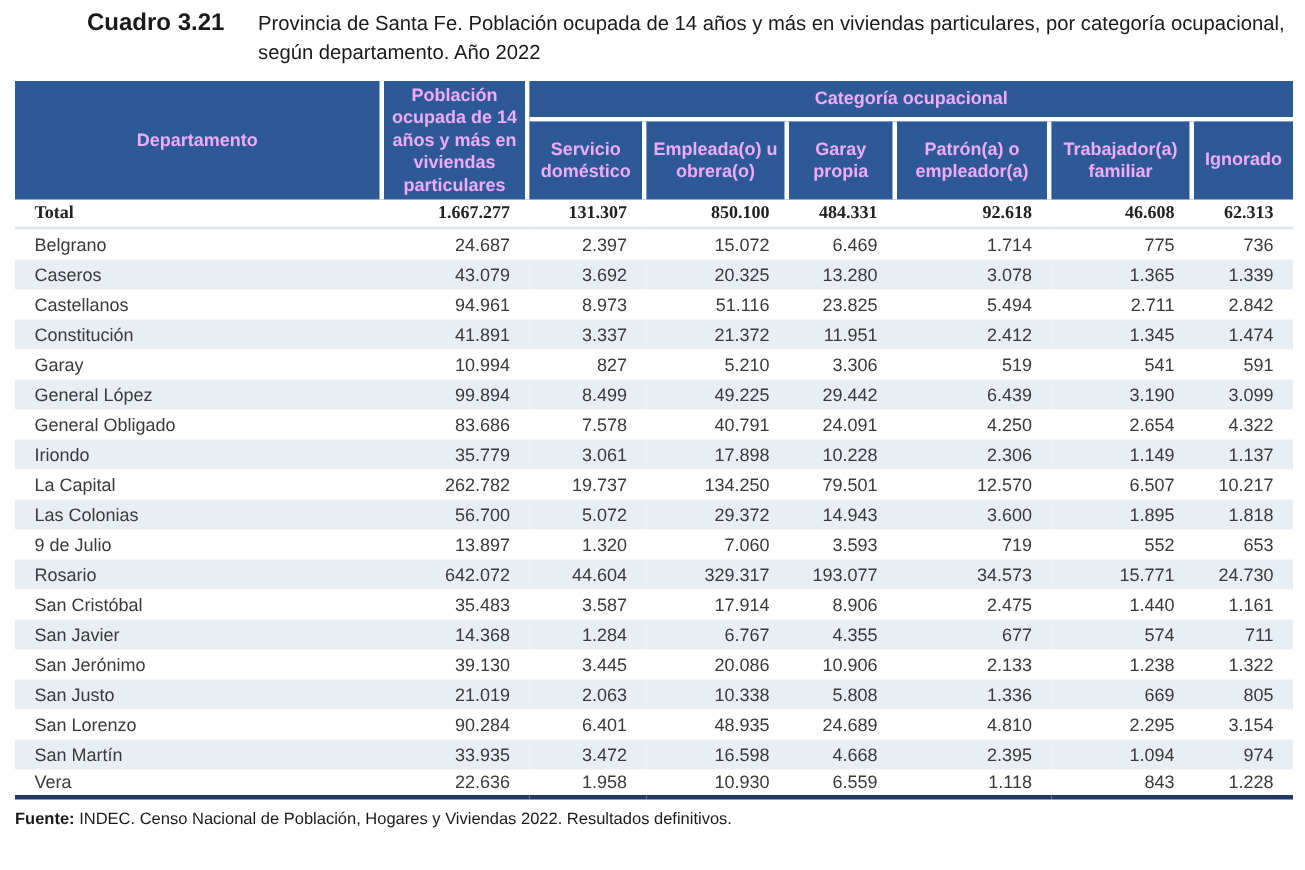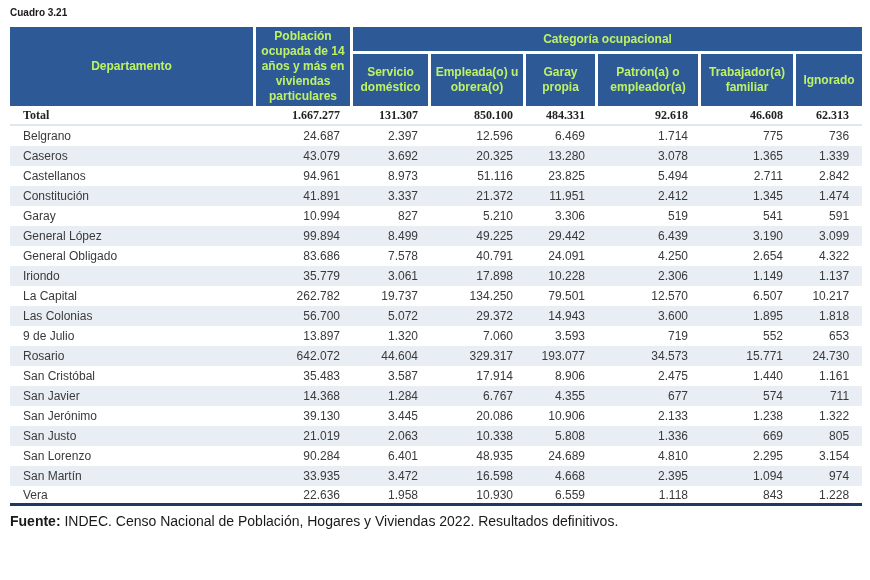--- a/index.html
+++ b/index.html
@@ -8,51 +8,52 @@
     --bottom-border:#1f3864;
     --text:#333;
   }
   *{box-sizing:border-box;}
   html,body{margin:0;padding:0;}
   body{
     width:870px;height:580px;overflow:hidden;background:#fff;
     font-family:"Liberation Sans", sans-serif;color:var(--text);
   }
   .title-row{display:flex;align-items:flex-start;padding:7px 10px 0 10px;}
-  .title-code{font-weight:bold;font-size:10px;width:114px;flex-shrink:0;color:#1a1a1a;}
+  .title-code{font-weight:bold;font-size:16px;width:114px;flex-shrink:0;color:#1a1a1a;margin-left:48px;}
   .title-text{font-size:13.5px;line-height:1.4;max-width:736px;color:#1a1a1a;}
 
   table{
     border-collapse:separate;border-spacing:0;table-layout:fixed;
     width:852px;margin:9px 8px 0 10px;font-size:12px;
   }
   thead th{
-    background:var(--header-bg);color:#bef264;font-weight:bold;font-size:12px;
+    background:var(--header-bg);color:#f0abfc;font-weight:bold;font-size:12px;
     text-align:center;vertical-align:middle;padding:2px 3px;line-height:1.25;
   }
   th.gap-r{border-right:3px solid #fff;}
   th.gap-b{border-bottom:3px solid #fff;}
   th.group-head{height:26px;}
   th.sub-head{height:49px;}
 
   tbody td{height:20px;padding-top:0;padding-bottom:0;font-size:12px;color:#3a3a3a;}
   td.dept{text-align:left;padding-left:13px;}
   td.num{text-align:right;padding-right:13px;}
   tbody tr:first-child td{font-weight:bold;color:#222;border-bottom:2px solid #dfe7f2;font-family:Liberation Serif, serif;}
   tbody tr:nth-child(2n+3){background:var(--stripe-bg);}
   tbody tr:last-child td{border-bottom:3px solid var(--bottom-border);}
 
-  .source{margin:7px 0 0 10px;font-size:14px;color:#1a1a1a;}
+  .source{margin:7px 0 0 10px;font-size:11px;color:#1a1a1a;}
   .source .src-label{font-weight:bold;}
 </style>
 </head>
 <body>
 
 <div class="title-row">
   <div class="title-code">Cuadro 3.21</div>
+  <div class="title-text">Provincia de Santa Fe. Población ocupada de 14 años y más en viviendas particulares, por categoría ocupacional, según departamento. Año 2022</div>
 </div>
 
 <table>
   <colgroup>
     <col style="width:246px">
     <col style="width:97px">
     <col style="width:78px">
     <col style="width:95px">
     <col style="width:72px">
     <col style="width:103px">
@@ -82,21 +83,21 @@
         <td class="num">850.100</td>
         <td class="num">484.331</td>
         <td class="num">92.618</td>
         <td class="num">46.608</td>
         <td class="num">62.313</td>
       </tr>
       <tr>
         <td class="dept">Belgrano</td>
         <td class="num">24.687</td>
         <td class="num">2.397</td>
-        <td class="num">12.596</td>
+        <td class="num">15.072</td>
         <td class="num">6.469</td>
         <td class="num">1.714</td>
         <td class="num">775</td>
         <td class="num">736</td>
       </tr>
       <tr>
         <td class="dept">Caseros</td>
         <td class="num">43.079</td>
         <td class="num">3.692</td>
         <td class="num">20.325</td>

